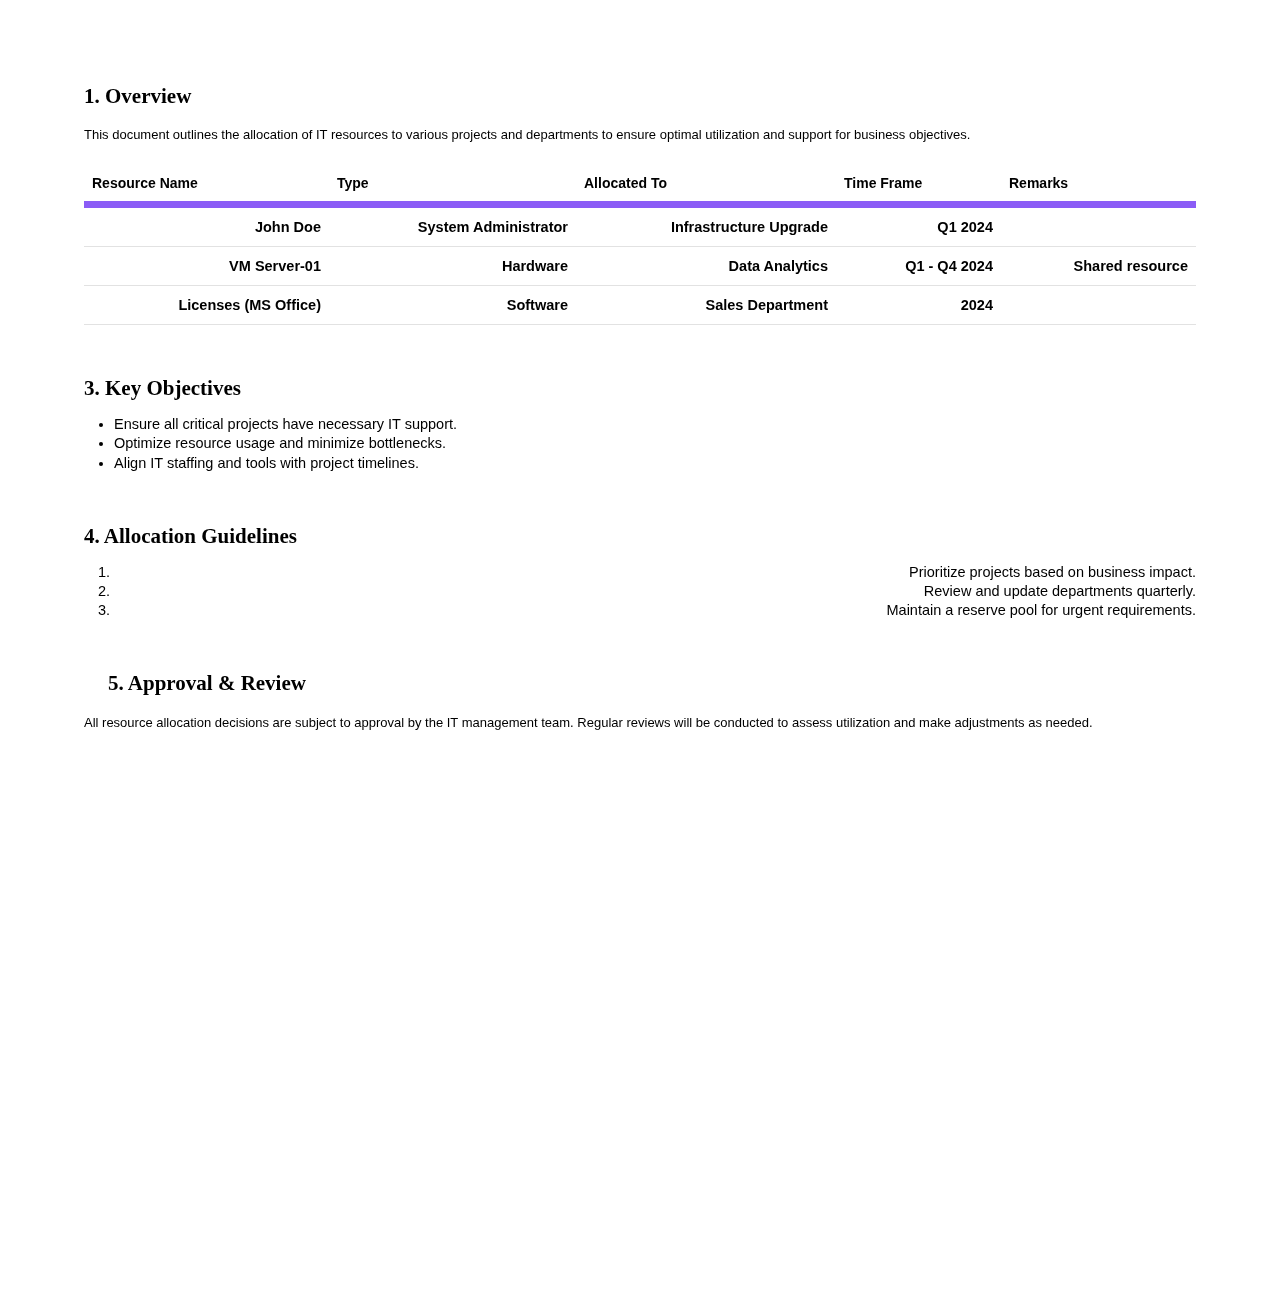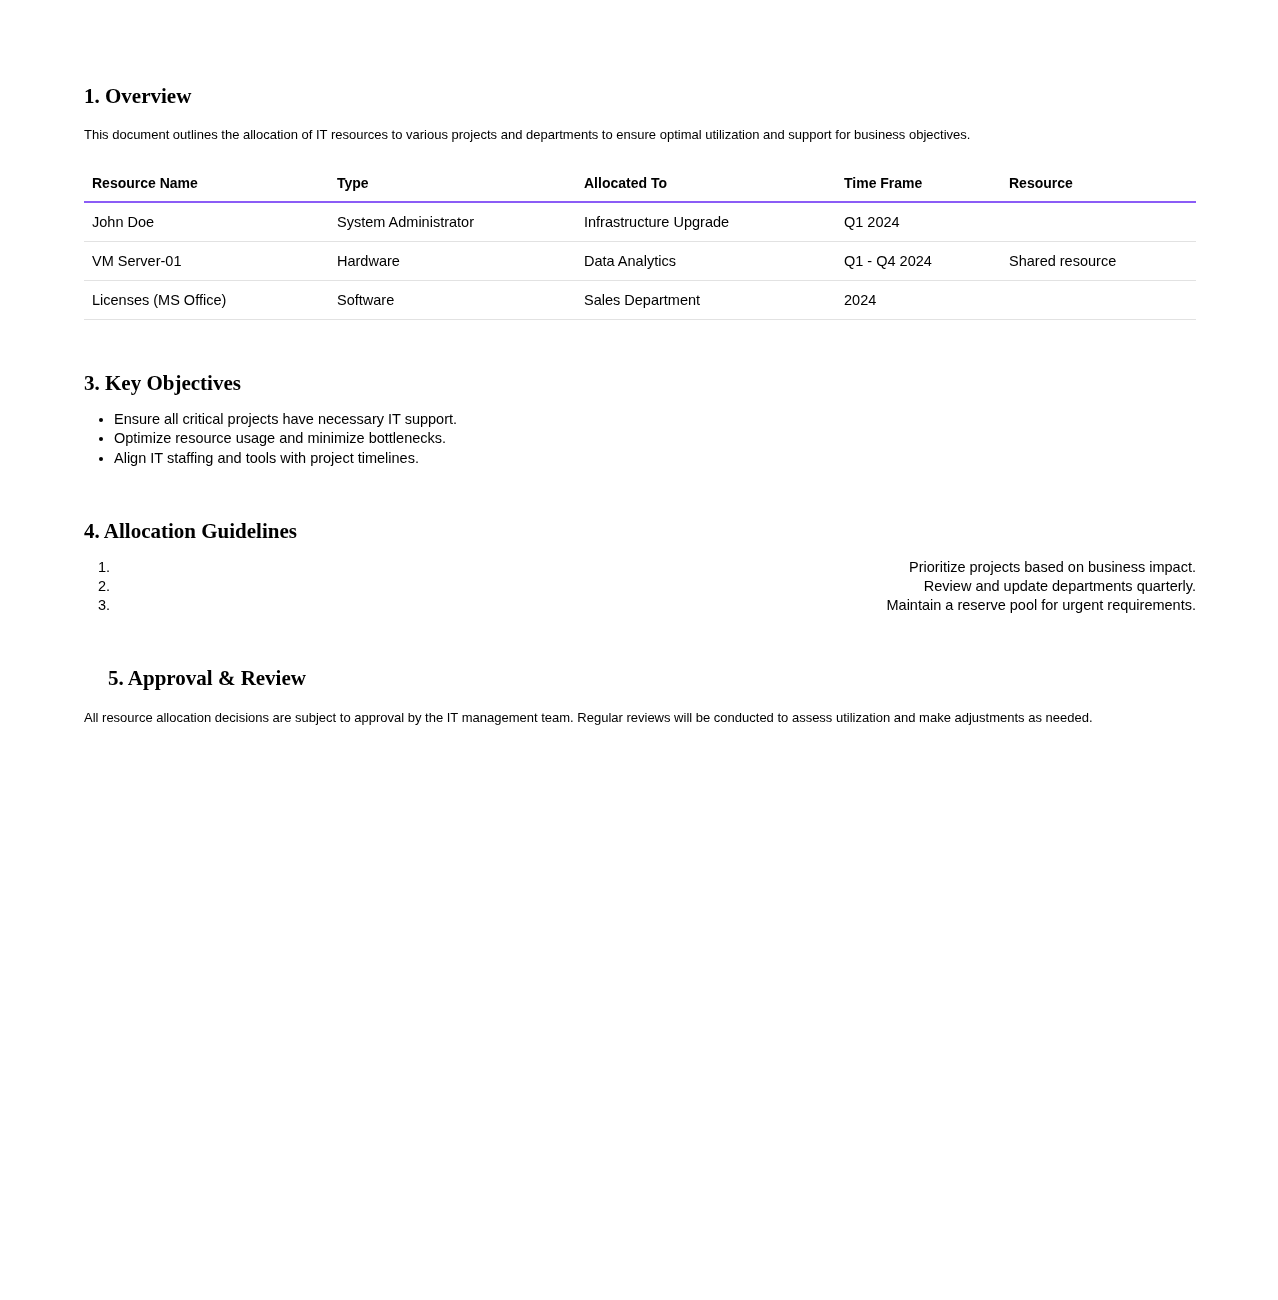--- a/index.html
+++ b/index.html
@@ -53,27 +53,27 @@
     border-collapse: collapse;
     width: 1112px;
     margin-top: 24px;
     table-layout: fixed;
   }
   table.alloc th {
     text-align: left;
     font-size: 14px;
     font-weight: bold;
     padding: 6px 8px 10px 8px;
-    border-bottom: 2px solid #8b5cf6;
+    border-bottom: 7px solid #8b5cf6;
     vertical-align: bottom;
   }
   table.alloc td {
-    text-align: left;
+    text-align: right;
     font-size: 14.5px;
-    font-weight: normal;
+    font-weight: bold;
     padding: 11px 8px 11px 8px;
     border-bottom: 1px solid #e2e2e2;
     vertical-align: middle;
   }
   table.alloc col.c1 { width: 245px; }
   table.alloc col.c2 { width: 247px; }
   table.alloc col.c3 { width: 260px; }
   table.alloc col.c4 { width: 165px; }
   table.alloc col.c5 { width: 195px; }
 
@@ -119,21 +119,21 @@
           <col class="c3">
           <col class="c4">
           <col class="c5">
       </colgroup>
       <thead>
         <tr>
           <th>Resource Name</th>
           <th>Type</th>
           <th>Allocated To</th>
           <th>Time Frame</th>
-          <th>Resource</th>
+          <th>Remarks</th>
         </tr>
       </thead>
       <tbody>
         <tr>
           <td>John Doe</td>
           <td>System Administrator</td>
           <td>Infrastructure Upgrade</td>
           <td>Q1 2024</td>
           <td></td>
         </tr>

